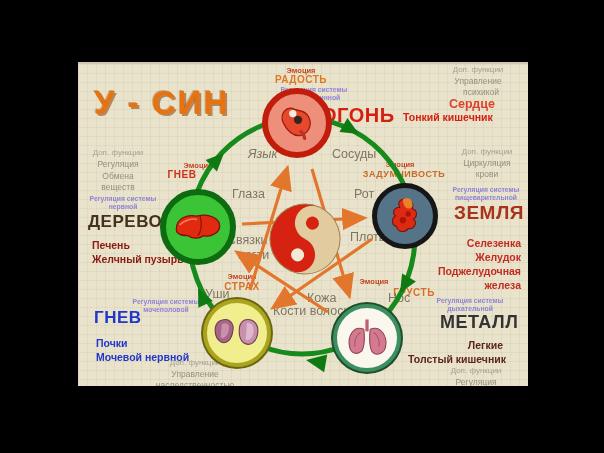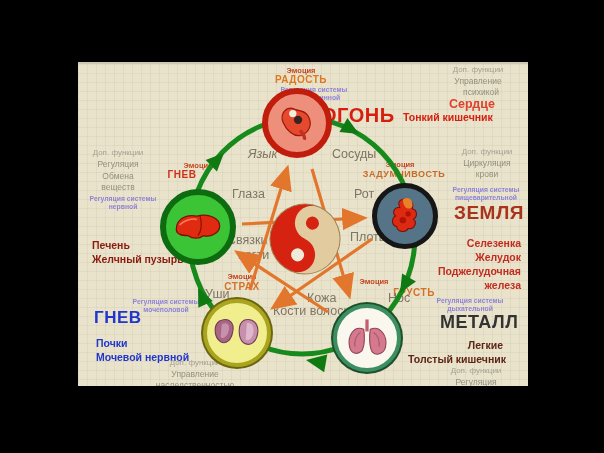--- a/index.html
+++ b/index.html
@@ -53,20 +53,21 @@
 
       <g stroke="#e2762c" stroke-width="3.2">
         <line x1="172" y1="226" x2="209" y2="105" marker-end="url(#oarrow)"></line>
         <line x1="234" y1="105" x2="271" y2="231" marker-end="url(#oarrow)"></line>
         <line x1="250" y1="248" x2="160" y2="189" marker-end="url(#oarrow)"></line>
         <line x1="164" y1="160" x2="285" y2="154" marker-end="url(#oarrow)"></line>
         <line x1="294" y1="175" x2="196" y2="243" marker-end="url(#oarrow)"></line>
       </g>
     </svg>
 
+    <div class="t title" style="left:16px;top:22px;">У - СИН</div>
 
     <div class="circle" style="left:184px;top:24px;width:70px;height:70px;border:6px solid #c01d0c;background:#ee8f7c;">
       <svg width="42" height="42" viewBox="-20 -20 40 40">
         <path d="M-2,-13 C-10,-17 -17,-9 -13,0 C-10,7 -3,13 3,12 C11,10 15,2 11,-6 C8,-12 3,-11 -2,-13 Z" fill="#e5492e" stroke="#9c1a08" stroke-width="1.2"></path>
         <circle cx="-4" cy="-9" r="3.5" fill="#f2efe2"></circle>
         <circle cx="1" cy="-3" r="4" fill="#3a2420"></circle>
         <path d="M3,7 C6,11 8,13 7,16" stroke="#c03020" stroke-width="3" fill="none"></path>
       </svg>
     </div>
 
@@ -117,20 +118,21 @@
         <circle r="35" fill="none" stroke="#a08050" stroke-width="1"></circle>
       </g>
     </svg>
 
     <div class="t grayh c" style="left:40px;top:85px;">Доп. функции</div>
     <div class="t gray c" style="left:40px;top:96px;">Регуляция</div>
     <div class="t gray c" style="left:40px;top:108px;">Обмена</div>
     <div class="t gray c" style="left:40px;top:119px;">веществ</div>
     <div class="t purple c" style="left:45px;top:131px;">Регуляция системы</div>
     <div class="t purple c" style="left:45px;top:139px;">нервной</div>
+    <div class="t ename" style="left:10px;top:149px;font-size:17px;color:#43301d;">ДЕРЕВО</div>
     <div class="t org" style="left:14px;top:176px;color:#8b1a10;">Печень</div>
     <div class="t org" style="left:14px;top:190px;color:#8b1a10;">Желчный пузырь</div>
     <div class="t eml c" style="left:120px;top:98px;">Эмоция</div>
     <div class="t emw c" style="left:104px;top:106px;color:#d03018;">ГНЕВ</div>
 
     <div class="t eml c" style="left:223px;top:3px;">Эмоция</div>
     <div class="t emw c" style="left:223px;top:11px;color:#dd7820;text-align:right;">РАДОСТЬ</div>
     <div class="t purple c" style="left:236px;top:22px;">Регуляция системы</div>
     <div class="t purple c" style="left:240px;top:30px;">эндокринной</div>
     <div class="t ename" style="left:243px;top:41px;font-size:20px;color:#d61f0f;">ОГОНЬ</div>

